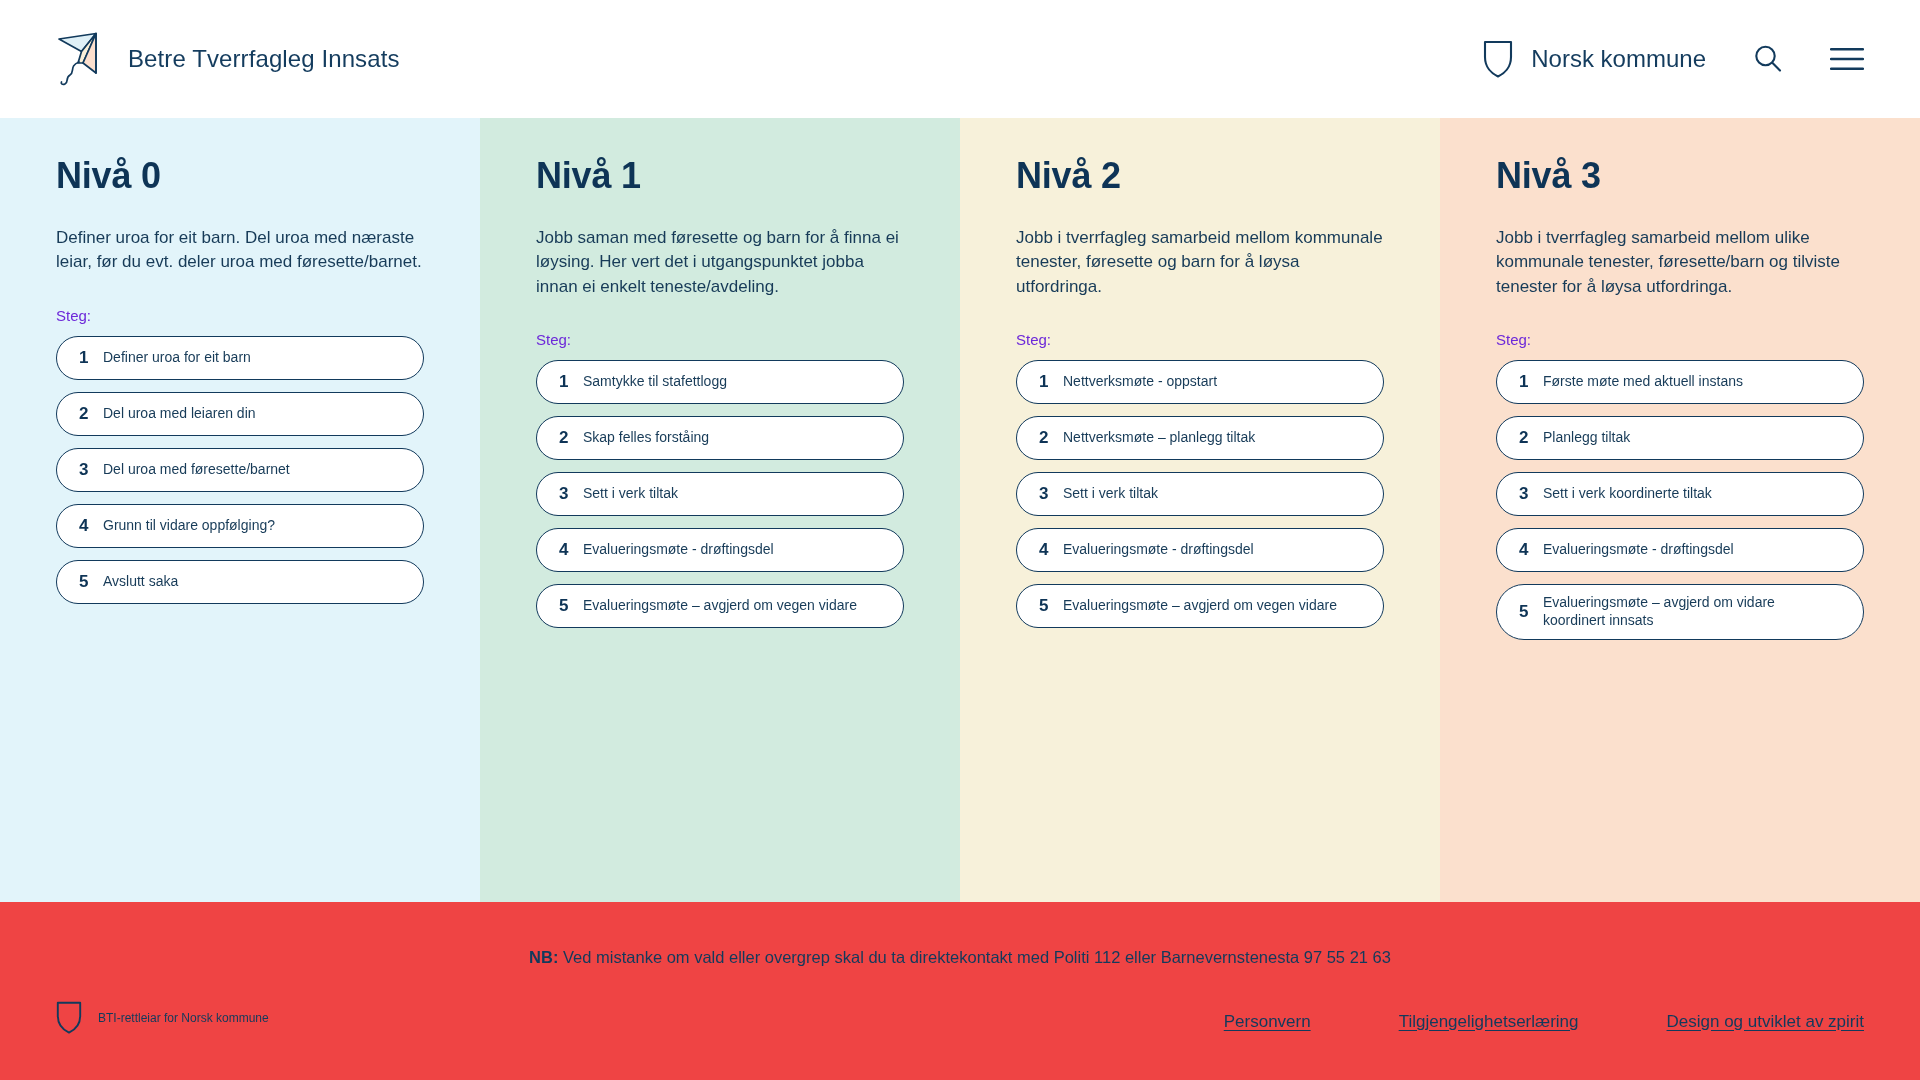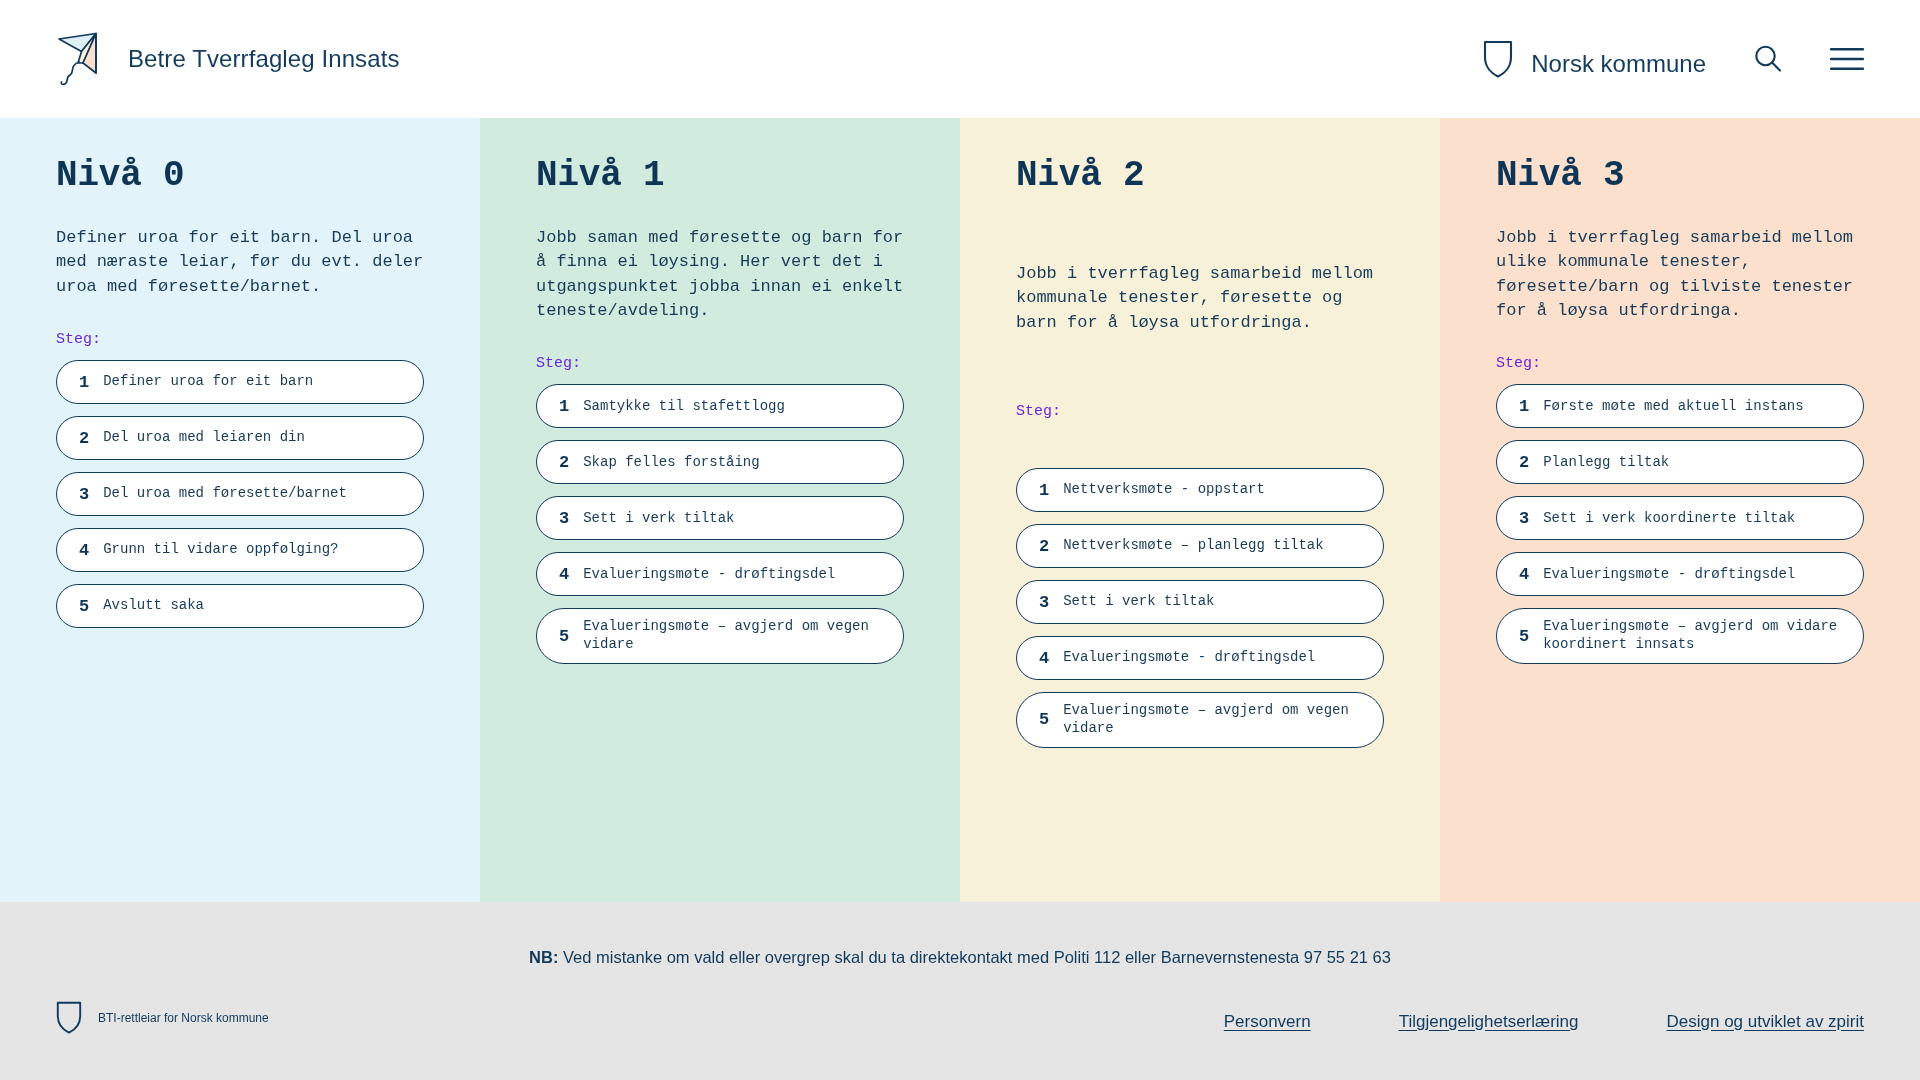--- a/index.html
+++ b/index.html
@@ -58,21 +58,21 @@
   .header-spacer { flex: 1 1 auto; }
 
   .header-right {
     display: flex;
     align-items: center;
     gap: 46px;
   }
 
   .municipality {
     display: flex;
-    align-items: flex-end;
+    align-items: center;
     gap: 18px;
   }
 
   .shield-icon-hdr {
     width: 30px;
     height: 38px;
     display: block;
   }
 
   .municipality-name {
@@ -94,35 +94,34 @@
 
   .search-icon { width: 32px; height: 32px; display: block; }
   .hamburger-icon { width: 34px; height: 24px; display: block; }
 
   
   .levels {
     flex: 0 0 784px;
     height: 784px;
     display: flex;
     width: 100%;
-    font-family: Liberation Mono, monospace;
   }
 
   .level-col {
     flex: 1 1 25%;
     width: 25%;
     padding: 38px 56px 0 56px;
     display: flex;
     flex-direction: column;
     min-width: 0;
   }
 
   .level-col.c0 { background: #e2f4fa; }
   .level-col.c1 { background: #d2ebdf; }
-  .level-col.c2 { background: #f7f1da; gap: 36px; }
+  .level-col.c2 { background: #f7f1da; }
   .level-col.c3 { background: #fbe0cd; }
 
   .level-title {
     font-size: 36px;
     font-weight: 700;
     color: #0e3456;
     letter-spacing: -0.2px;
     margin-bottom: 30px;
     line-height: 1.1;
   }
@@ -175,21 +174,21 @@
   .step-text {
     font-size: 14px;
     font-weight: 400;
     color: #173b58;
     line-height: 1.28;
   }
 
   
   .footer {
     flex: 1 1 auto;
-    background: #e5e5e5;
+    background: #ef4444;
     display: flex;
     flex-direction: column;
     justify-content: flex-start;
     padding: 0 56px;
     position: relative;
   }
 
   .nb-line {
     text-align: center;
     font-size: 16.5px;

